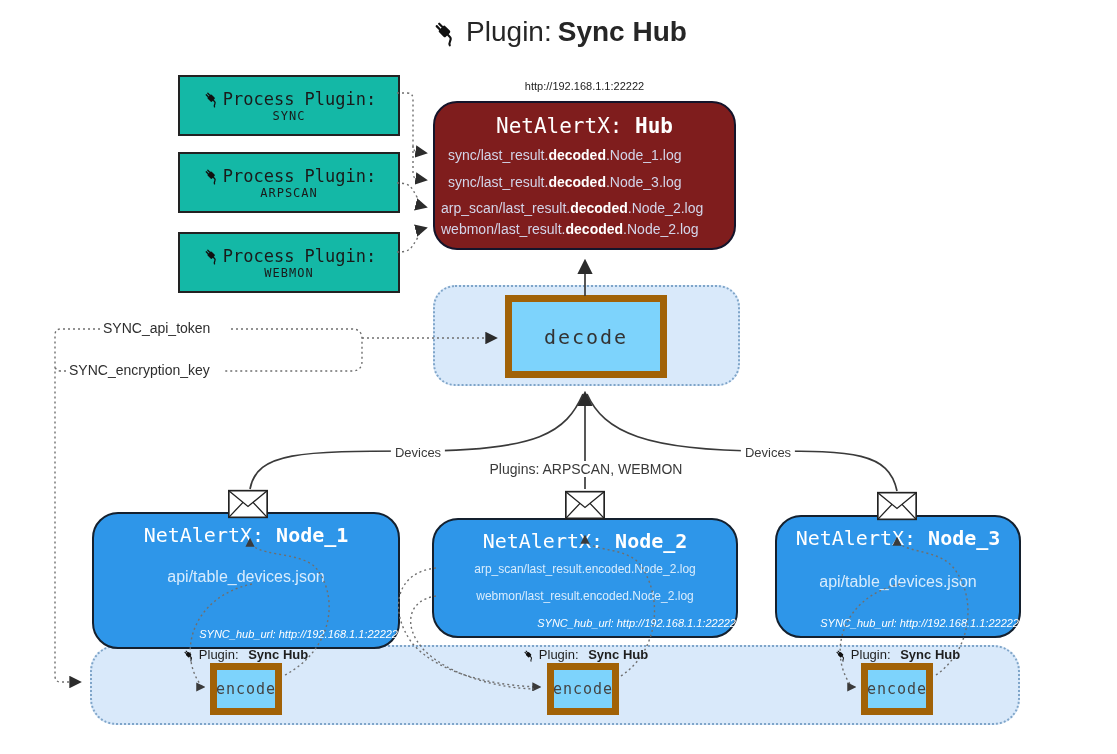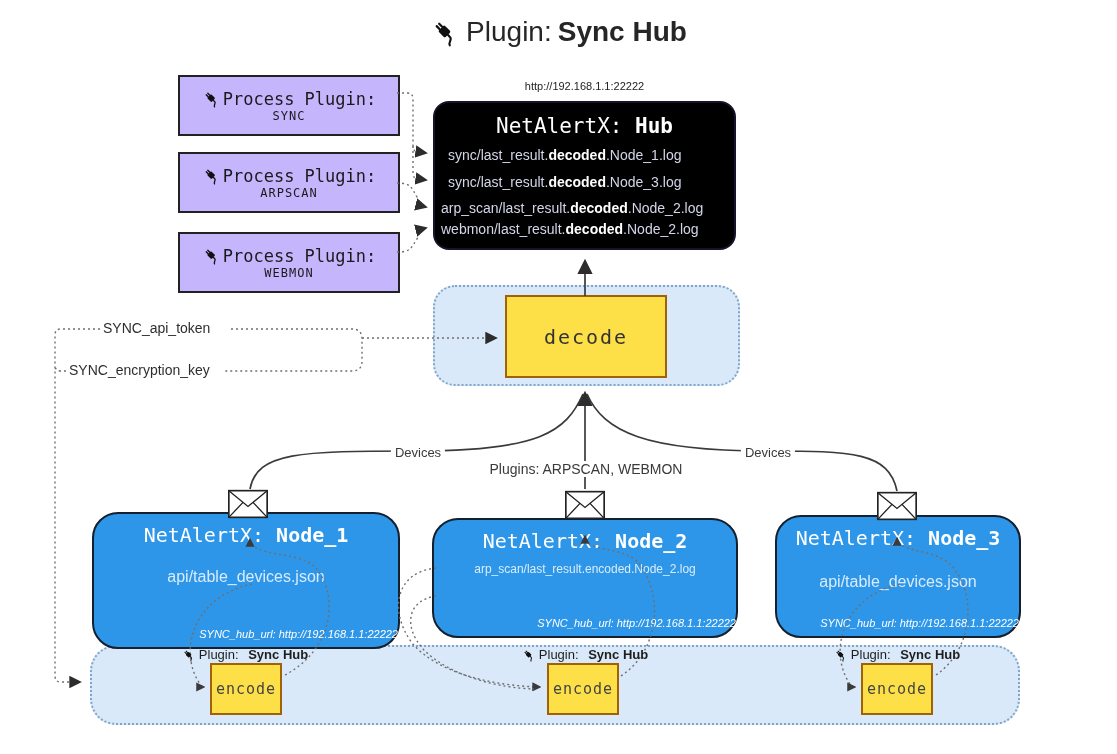--- a/index.html
+++ b/index.html
@@ -6,41 +6,41 @@
   .canvas{position:relative;width:1117px;height:754px;background:#fff;overflow:hidden;
           font-family:"Liberation Sans","DejaVu Sans",sans-serif;color:#1a1a1a;}
   .mono{font-family:"DejaVu Sans Mono","Liberation Mono",monospace;}
 
   
   .page-title{position:absolute;top:16px;left:0;width:100%;display:flex;align-items:center;
               justify-content:center;font-size:28px;color:#262626;gap:6px;}
   .page-title b{font-weight:bold;}
 
   
-  .pbox{position:absolute;left:178px;width:218px;height:57px;background:#c4b5fd;border:2px solid #222;
+  .pbox{position:absolute;left:178px;width:218px;height:57px;background:#14b8a6;border:2px solid #222;
         display:flex;flex-direction:column;align-items:center;justify-content:center;z-index:2;}
   .pbox .l1{display:flex;align-items:center;gap:2px;font-size:17px;}
   .pbox .l2{font-size:12px;letter-spacing:1px;}
 
   
-  .hub{position:absolute;left:433px;top:101px;width:303px;height:149px;background:#000000;
-       border:2.5px solid #14142a;border-radius:16px;z-index:2;box-sizing:border-box;padding-left:12px;}
+  .hub{position:absolute;left:433px;top:101px;width:303px;height:149px;background:#7f1d1d;
+       border:2.5px solid #14142a;border-radius:24px;z-index:2;box-sizing:border-box;padding-left:12px;}
   .hub-title{position:absolute;top:11px;left:0;width:100%;text-align:center;color:#fff;font-size:21px;}
   .hub-title b{font-weight:bold;}
   .hub-file{position:absolute;color:#d3d5e9;font-size:14px;white-space:nowrap;}
   .hub-file b{color:#ffffff;text-align:right;}
   .hub-url{position:absolute;left:433px;top:80px;width:303px;text-align:center;font-size:11px;color:#222;z-index:4;}
 
   
   .panel{position:absolute;background:#d9e9fa;border:2px dotted #7fa5c9;border-radius:22px;
          z-index:1;box-sizing:border-box;}
   .decode-panel{left:433px;top:285px;width:307px;height:101px;}
   .bottom-panel{left:90px;top:645px;width:930px;height:80px;border-radius:26px;}
 
-  .white-box{position:absolute;background:#fde047;border:2px solid #a16207;z-index:2;display:flex;
+  .white-box{position:absolute;background:#7dd3fc;border:7px solid #a16207;z-index:2;display:flex;
              align-items:center;justify-content:center;box-sizing:border-box;}
   .decode-box{left:505px;top:295px;width:162px;height:83px;font-size:20px;color:#333;letter-spacing:2px;}
   .encode-box{width:72px;height:52px;font-size:15px;color:#444;letter-spacing:1px;}
 
   
   .node{position:absolute;background:#2e96e9;border:2.5px solid #14202e;border-radius:26px;
         z-index:2;box-sizing:border-box;}
   .node-title{position:absolute;top:9px;left:0;width:100%;text-align:center;color:#fff;font-size:20px;white-space:nowrap;}
   .node-title b{font-weight:bold;}
   .node-file{position:absolute;width:100%;text-align:center;color:#d8ecfd;font-size:12px;white-space:nowrap;}
@@ -145,20 +145,21 @@
   <div class="node" style="left:92px;top:512px;width:308px;height:137px">
     <div class="node-title mono">
       <span>NetAlertX:</span> <b>Node_1</b></div>
     <div class="node-file" style="top:54px;font-size:16px">api/table_devices.json</div>
     <div class="node-url">SYNC_hub_url: http://192.168.1.1:22222</div>
   </div>
   <div class="node" style="left:432px;top:518px;width:306px;height:120px">
     <div class="node-title mono">
       <span>NetAlertX:</span> <b>Node_2</b></div>
     <div class="node-file" style="top:42px">arp_scan/last_result.encoded.Node_2.log</div>
+    <div class="node-file" style="top:69px">webmon/last_result.encoded.Node_2.log</div>
     <div class="node-url">SYNC_hub_url: http://192.168.1.1:22222</div>
   </div>
   <div class="node" style="left:775px;top:515px;width:246px;height:123px">
     <div class="node-title mono">
       <span>NetAlertX:</span> <b>Node_3</b></div>
     <div class="node-file" style="top:56px;font-size:16px">api/table_devices.json</div>
     <div class="node-url">SYNC_hub_url: http://192.168.1.1:22222</div>
   </div>
 
   <div class="panel bottom-panel"></div>

